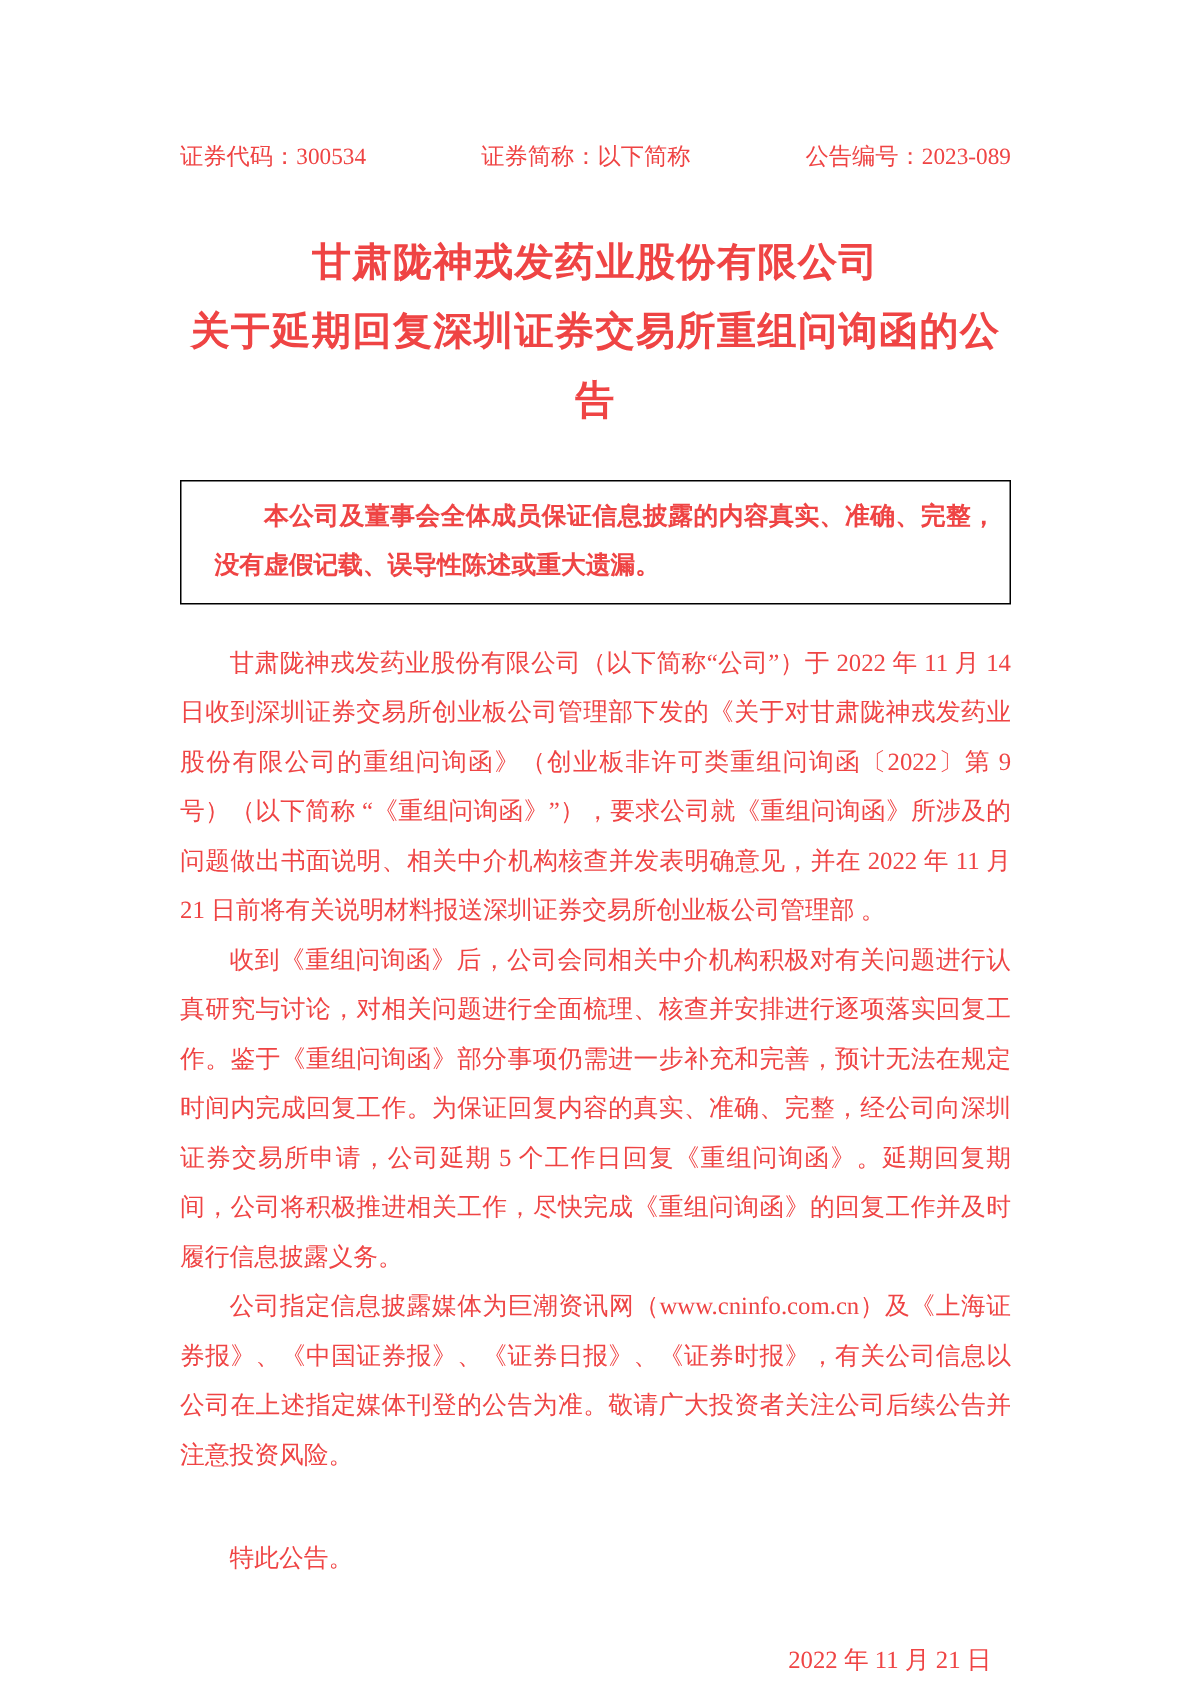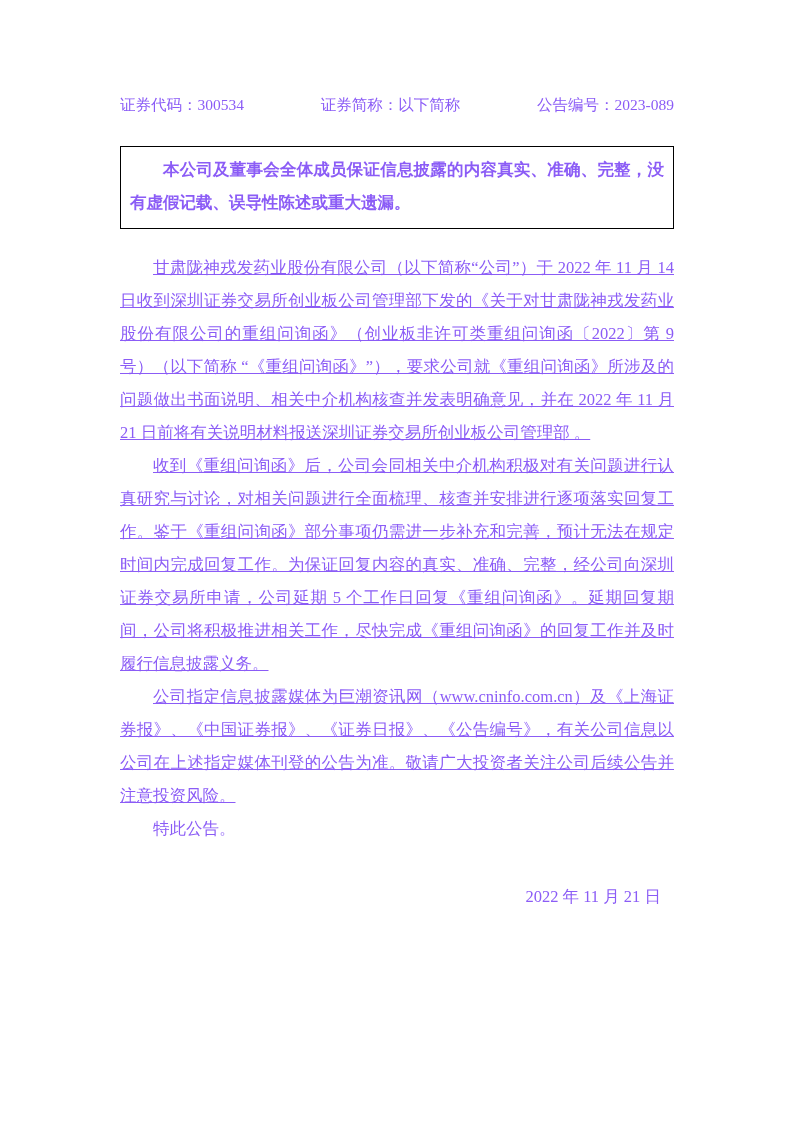--- a/index.html
+++ b/index.html
@@ -3,21 +3,21 @@
 <meta charset="utf-8">
 <style>
   * { margin: 0; padding: 0; box-sizing: border-box; }
   html, body { background: #ffffff; }
   .page {
     position: relative;
     width: 793px;
     height: 1122px;
     margin: 0 auto;
     background: #ffffff;
-    color: #8b5cf6;
+    color: #ef4444;
     font-family: "Liberation Serif", "DejaVu Serif", serif;
     padding: 94px 119px 0 120px;
     overflow: hidden;
   }
   .header-row {
     display: flex;
     justify-content: space-between;
     align-items: baseline;
     font-size: 15.5px;
     line-height: 22px;
@@ -27,67 +27,71 @@
     margin-top: 36px;
     text-align: center;
     font-weight: bold;
     font-size: 26px;
     line-height: 46px;
     letter-spacing: 1px;
   }
   .disclaimer-box {
     margin-top: 30px;
     border: 1.5px solid #000000;
-    padding: 6px 9px 9px 9px;
+    padding: 6px 9px 9px 22px;
     font-weight: bold;
     font-size: 16.5px;
     line-height: 33px;
   }
   .disclaimer-box p { text-indent: 2em; text-align: justify; }
   .body-block { margin-top: 22px; }
   .para {
     font-size: 16.5px;
     line-height: 33px;
     text-align: justify;
     text-indent: 2em;
-    text-decoration: underline;
   }
   .closing-note {
     font-size: 16.5px;
     line-height: 33px;
     text-indent: 2em;
+    margin-top: 36px;
   }
   .signature-block {
     margin-top: 33px;
     text-align: right;
     font-size: 16.5px;
     line-height: 37px;
   }
   .signature-date { padding-right: 13px; }
 </style>
 </head>
 <body>
 
 <div class="page">
 
   <div class="header-row">
     <span>证券代码：300534</span>
     <span>证券简称：以下简称</span>
     <span>公告编号：2023-089</span>
   </div>
 
+  <div class="title-block">
+    <div>甘肃陇神戎发药业股份有限公司</div>
+    <div>关于延期回复深圳证券交易所重组问询函的公告</div>
+  </div>
 
   <div class="disclaimer-box">
     <p>本公司及董事会全体成员保证信息披露的内容真实、准确、完整，没有虚假记载、误导性陈述或重大遗漏。</p>
   </div>
 
   <div class="body-block">
     <p class="para">甘肃陇神戎发药业股份有限公司（以下简称“公司”）于 2022 年 11 月 14 日收到深圳证券交易所创业板公司管理部下发的《关于对甘肃陇神戎发药业股份有限公司的重组问询函》（创业板非许可类重组问询函〔2022〕第 9 号）（以下简称 “《重组问询函》”），要求公司就《重组问询函》所涉及的问题做出书面说明、相关中介机构核查并发表明确意见，并在 2022 年 11 月 21 日前将有关说明材料报送深圳证券交易所创业板公司管理部 。</p>
     <p class="para">收到《重组问询函》后，公司会同相关中介机构积极对有关问题进行认真研究与讨论，对相关问题进行全面梳理、核查并安排进行逐项落实回复工作。鉴于《重组问询函》部分事项仍需进一步补充和完善，预计无法在规定时间内完成回复工作。为保证回复内容的真实、准确、完整，经公司向深圳证券交易所申请，公司延期 5 个工作日回复《重组问询函》。延期回复期间，公司将积极推进相关工作，尽快完成《重组问询函》的回复工作并及时履行信息披露义务。</p>
-    <p class="para">公司指定信息披露媒体为巨潮资讯网（www.cninfo.com.cn）及《上海证券报》、《中国证券报》、《证券日报》、《公告编号》，有关公司信息以公司在上述指定媒体刊登的公告为准。敬请广大投资者关注公司后续公告并注意投资风险。</p>
+    <p class="para">公司指定信息披露媒体为巨潮资讯网（www.cninfo.com.cn）及《上海证券报》、《中国证券报》、《证券日报》、《证券时报》，有关公司信息以公司在上述指定媒体刊登的公告为准。敬请广大投资者关注公司后续公告并注意投资风险。</p>
     <p class="closing-note">特此公告。</p>
   </div>
 
   <div class="signature-block">
     <div class="signature-date">2022 年 11 月 21 日</div>
   </div>
 
 </div>
 
 </body></html>

